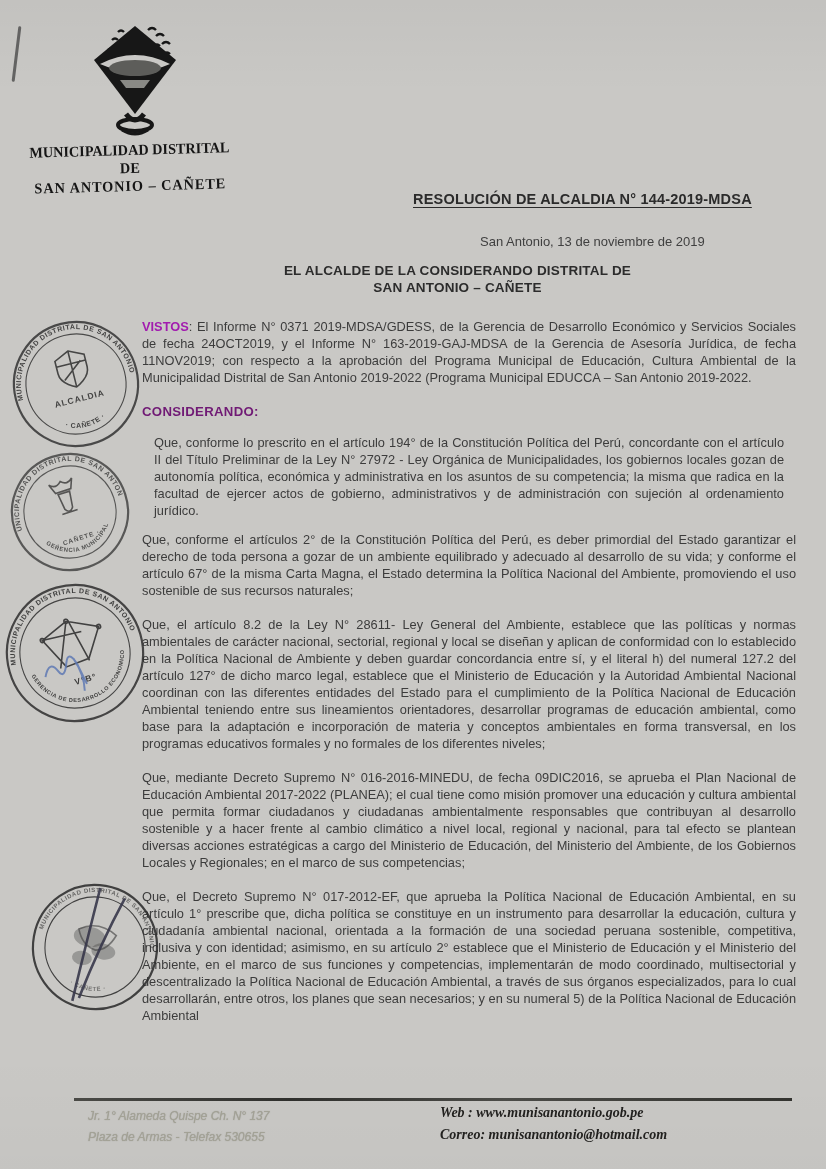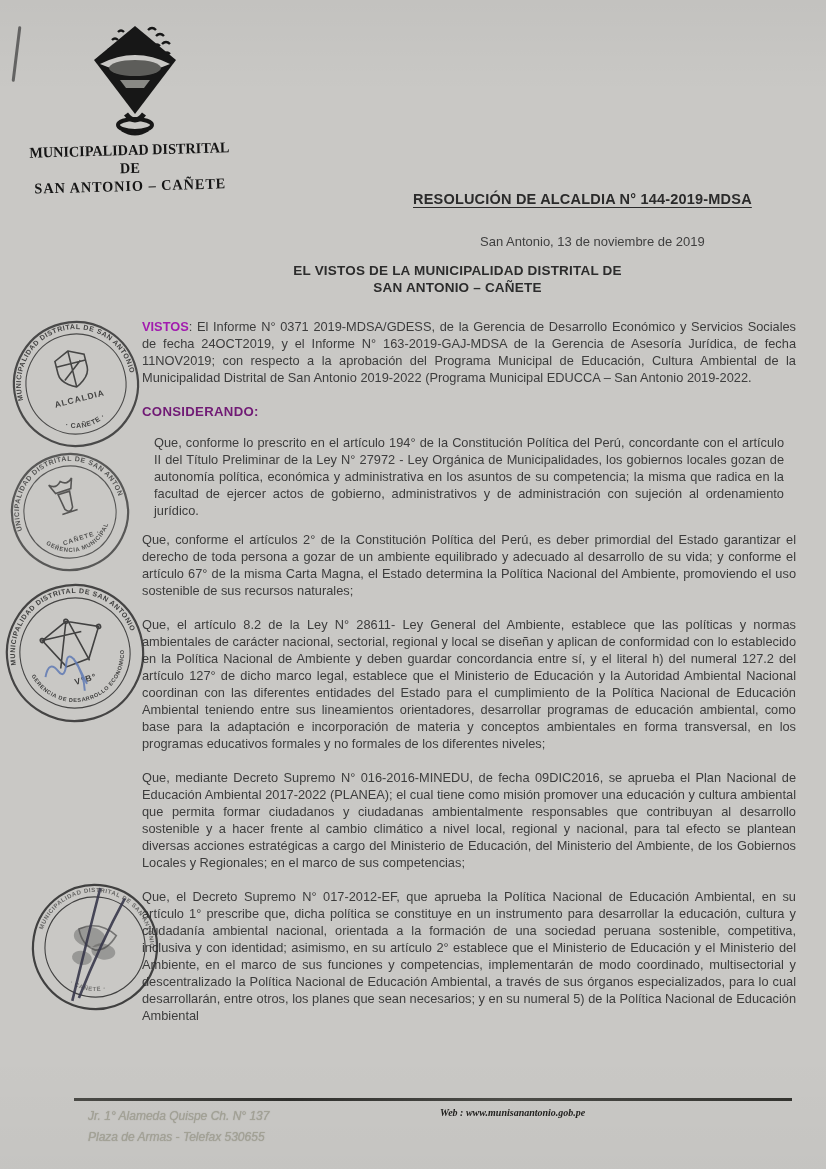--- a/index.html
+++ b/index.html
@@ -56,21 +56,21 @@
   .seal .smudge{fill:#2a2a2a;opacity:.35;}
 
   
   .footer-rule{position:absolute;left:74px;top:1098px;width:718px;height:3px;
     background:linear-gradient(90deg,#4a4a46,#2f2f2c 30%,#4b4b47 60%,#33332f);}
   .footer-left{position:absolute;left:88px;top:1106px;width:330px;
     font-family:Liberation Sans, sans-serif;font-style:italic;font-size:12px;line-height:21px;
     color:#a3a296;text-shadow:0 0 1px rgba(120,120,110,.6);}
   .footer-right{position:absolute;left:440px;top:1102px;width:360px;
     font-family:"Liberation Serif",serif;font-style:italic;font-weight:bold;
-    font-size:10px;line-height:22px;color:#22211f;}
+    font-size:14px;line-height:22px;color:#22211f;}
 </style>
 </head>
 <body>
 
 <div class="page">
   <div class="scan-shade"></div>
   <div class="scratch"></div>
 
   <div class="logo-wrap">
     <svg class="logo-svg" width="150" height="120" viewBox="0 0 150 120">
@@ -88,21 +88,21 @@
     <div class="org-name">
       <div class="l1">MUNICIPALIDAD DISTRITAL DE</div>
       <div class="l2">SAN ANTONIO – CAÑETE</div>
     </div>
   </div>
 
   <div class="res-title">RESOLUCIÓN DE ALCALDIA N° 144-2019-MDSA</div>
   <div class="date-line">San Antonio, 13 de noviembre de 2019</div>
 
   <div class="addressee">
-    <div>EL VISTOS DE LA MUNICIPALIDAD DISTRITAL DE</div>
+    <div>EL ALCALDE DE LA CONSIDERANDO DISTRITAL DE</div>
     <div>SAN ANTONIO – CAÑETE</div>
   </div>
 
   <div class="bodytext">
     <p><span class="b">VISTOS</span><span>: El Informe N° 0371 2019-MDSA/GDESS, de la Gerencia de Desarrollo Económico y Servicios Sociales de fecha 24OCT2019, y el Informe N° 163-2019-GAJ-MDSA de la Gerencia de Asesoría Jurídica, de fecha 11NOV2019; con respecto a la aprobación del Programa Municipal de Educación, Cultura Ambiental de la Municipalidad Distrital de San Antonio 2019-2022 (Programa Municipal EDUCCA – San Antonio 2019-2022.</span></p>
     <p class="considerando">CONSIDERANDO:</p>
     <p class="tight">Que, conforme lo prescrito en el artículo 194° de la Constitución Política del Perú, concordante con el artículo II del Título Preliminar de la Ley N° 27972 - Ley Orgánica de Municipalidades, los gobiernos locales gozan de autonomía política, económica y administrativa en los asuntos de su competencia; la misma que  radica en la facultad de ejercer actos de gobierno, administrativos y de administración con sujeción al ordenamiento jurídico.</p>
     <p>Que, conforme el artículos 2° de la Constitución Política del Perú, es deber primordial del Estado garantizar el derecho de toda persona a gozar de un ambiente equilibrado y adecuado al desarrollo de su vida; y conforme el artículo 67° de la misma Carta Magna, el Estado determina la Política Nacional del Ambiente, promoviendo el uso sostenible de sus recursos naturales;</p>
     <p>Que, el artículo 8.2 de la Ley N° 28611- Ley General del Ambiente, establece que las políticas y normas ambientales de carácter nacional, sectorial, regional y local se diseñan y aplican de conformidad con lo establecido en la Política Nacional de Ambiente y deben guardar concordancia entre sí, y el literal h) del numeral 127.2 del artículo 127° de dicho marco legal, establece que el Ministerio de Educación y la Autoridad Ambiental Nacional coordinan con las diferentes entidades del Estado para el cumplimiento de la Política Nacional de Educación Ambiental teniendo entre sus lineamientos orientadores, desarrollar programas de educación ambiental, como base para la adaptación e incorporación de materia y conceptos ambientales en forma transversal, en los programas educativos formales y no formales de los diferentes niveles;</p>
     <p>Que, mediante Decreto Supremo N° 016-2016-MINEDU, de fecha 09DIC2016, se aprueba el Plan Nacional de Educación Ambiental 2017-2022 (PLANEA); el cual tiene como misión promover una educación y cultura ambiental que permita formar ciudadanos y ciudadanas ambientalmente responsables que contribuyan al desarrollo sostenible y a hacer frente al cambio climático a nivel local, regional y nacional, para tal efecto se plantean diversas acciones estratégicas a cargo del Ministerio de Educación, del Ministerio del Ambiente, de los Gobiernos Locales y Regionales; en el marco de sus competencias;</p>
@@ -169,14 +169,15 @@
     <path class="sig-dark" d="M62 8 Q58 60 54 124 M88 14 Q72 62 60 120"></path>
   </svg>
 
   <div class="footer-rule"></div>
   <div class="footer-left">
     <div>Jr. 1° Alameda Quispe Ch. N° 137</div>
     <div>Plaza de Armas - Telefax 530655</div>
   </div>
   <div class="footer-right">
     <div>Web  : www.munisanantonio.gob.pe</div>
+    <div>Correo: munisanantonio@hotmail.com</div>
   </div>
 </div>
 
 </body></html>

